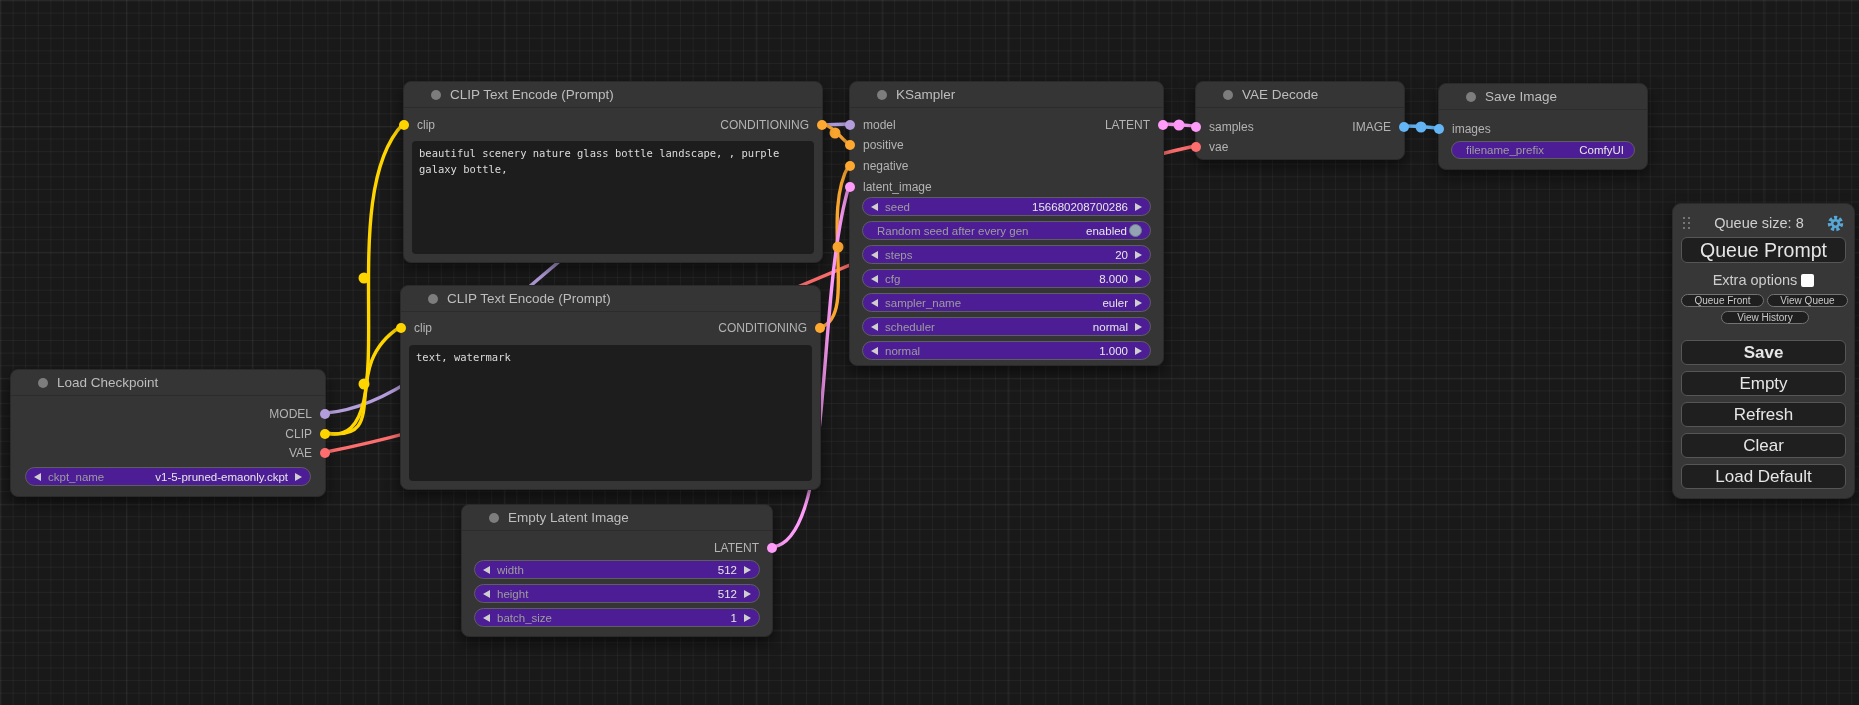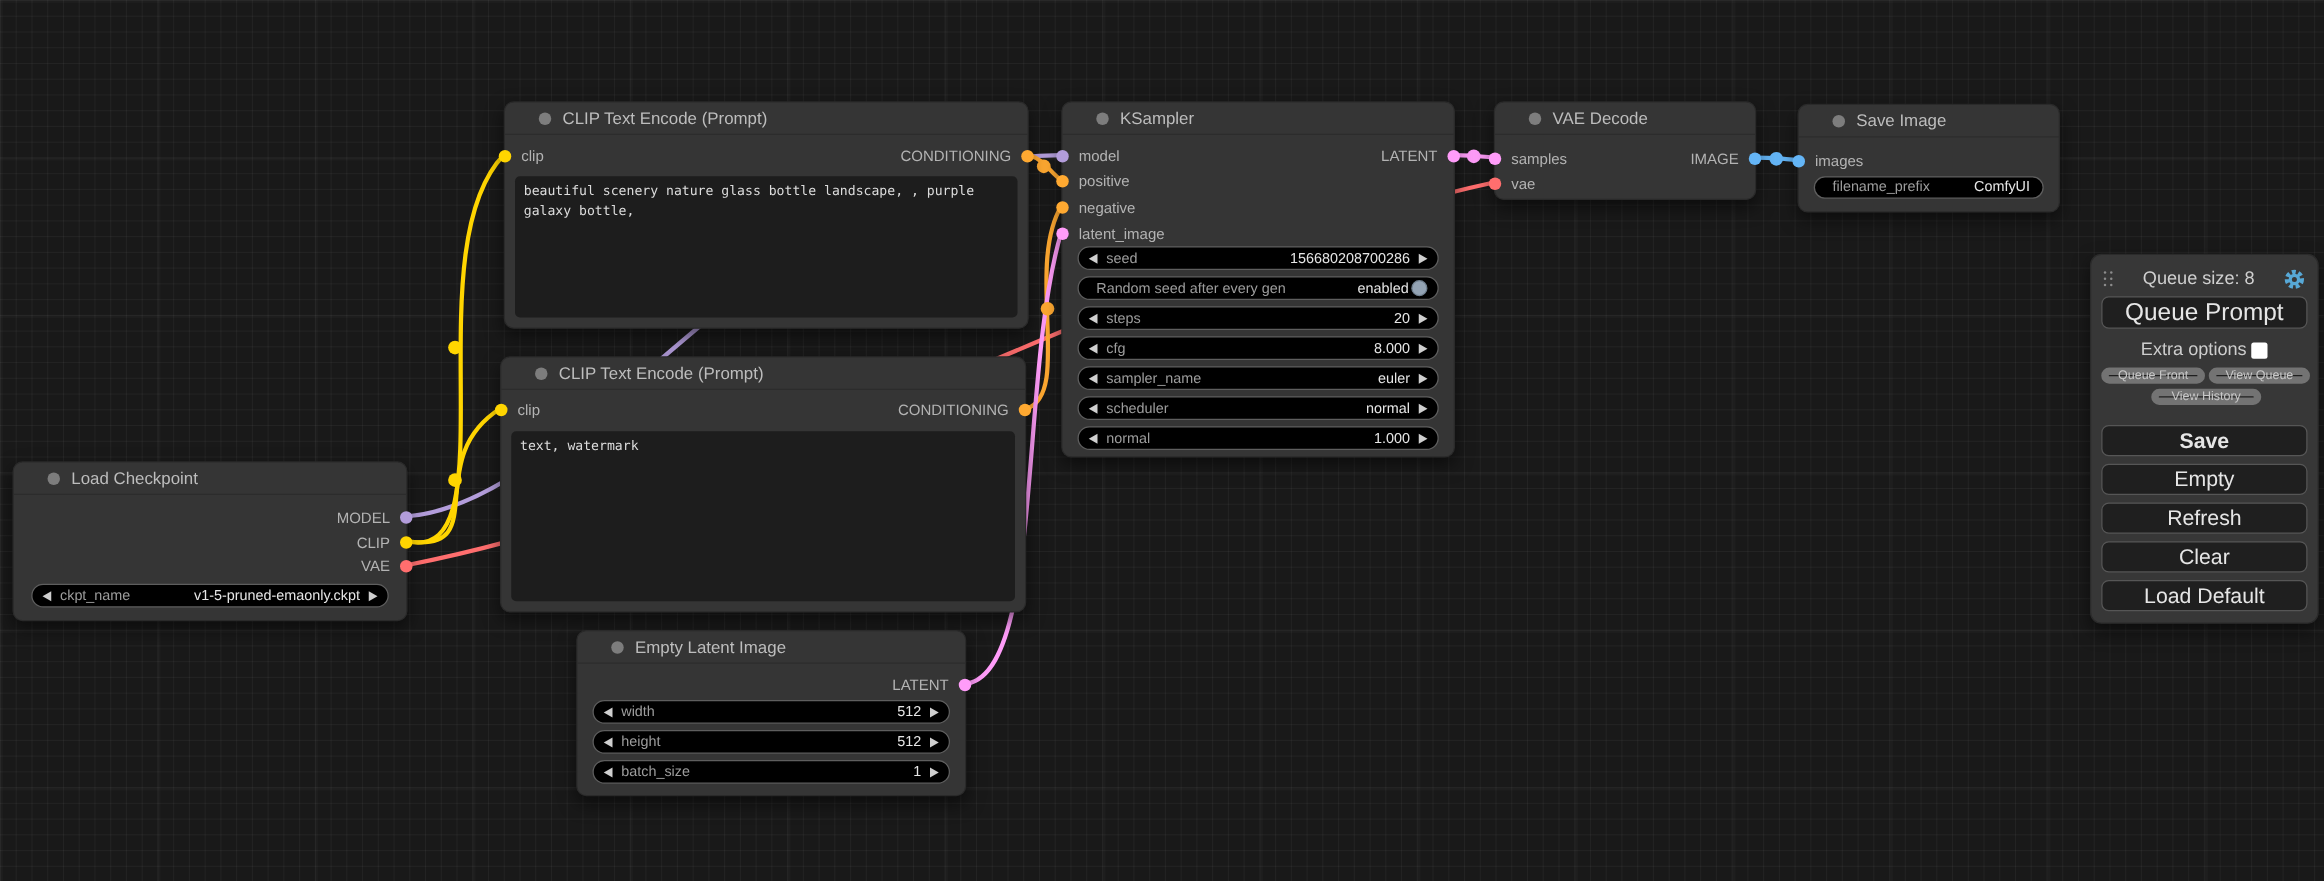--- a/index.html
+++ b/index.html
@@ -46,21 +46,21 @@
 
   .prompt-box {
     position:absolute; left:8px; right:8px; bottom:8px;
     background:#1d1d1d; border-radius:4px;
     font-family:"DejaVu Sans Mono", monospace;
     font-size:10.5px; line-height:1.5; color:#dcdcdc;
     padding:5px 7px; white-space:pre-wrap; overflow:hidden;
   }
   .widget {
     position:absolute; left:12px; right:12px; height:19px;
-    background:#000000; border:1px solid #5e5e5e; border-radius:10px;
+    background:#4c1d95; border:1px solid #5e5e5e; border-radius:10px;
     display:flex; align-items:center; padding:0 8px; font-size:11.5px;
   }
   .widget .wlabel { color:#9d9d9d; margin-left:7px; white-space:nowrap; }
   .widget .wvalue { color:#e6e6e6; margin-left:auto; margin-right:7px; white-space:nowrap; }
   .widget.no-arrows .wlabel { margin-left:6px; }
   .widget.no-arrows .wvalue { margin-right:2px; }
   .arr-l { width:0; height:0; border-top:4.5px solid transparent; border-bottom:4.5px solid transparent; border-right:7.5px solid #cfcfcf; flex:0 0 auto; }
   .arr-r { width:0; height:0; border-top:4.5px solid transparent; border-bottom:4.5px solid transparent; border-left:7.5px solid #cfcfcf; flex:0 0 auto; }
   .toggle-dot { width:13px; height:13px; border-radius:50%; background:#93a3b4; border:1px solid #6f7f8e; flex:0 0 auto; }
 
@@ -77,21 +77,21 @@
     box-shadow:0 5px #8b8b8b, 0 10px #8b8b8b, 5px 0 #8b8b8b, 5px 5px #8b8b8b, 5px 10px #8b8b8b;
   }
   .qbtn {
     position:absolute; left:8px; right:8px; height:25px;
     background:#1f1f1f; border:1px solid #565656; border-radius:6px;
     color:#e6e6e6; font-size:17px; display:flex; align-items:center; justify-content:center;
     font-family:"Liberation Sans", sans-serif; cursor:pointer;
   }
   .qbtn.big { font-size:19.5px; }
   .qbtn-small {
-    position:absolute; height:13px; background:#1f1f1f; border:6px solid #737373; border-radius:7px;
+    position:absolute; height:13px; background:#1f1f1f; border:1px solid #737373; border-radius:7px;
     color:#c9c9c9; font-size:10px; display:flex; align-items:center; justify-content:center;
   }
   .extra-row { position:absolute; top:67px; left:0; right:0; height:18px; display:flex; align-items:center; justify-content:center; gap:4px; }
   .extra-label { color:#cdcdcd; font-size:14.5px; }
   .checkbox { width:13px; height:13px; background:#ffffff; border-radius:2px; }
 </style>
 </head>
 <body>
 
 <div class="canvas">

